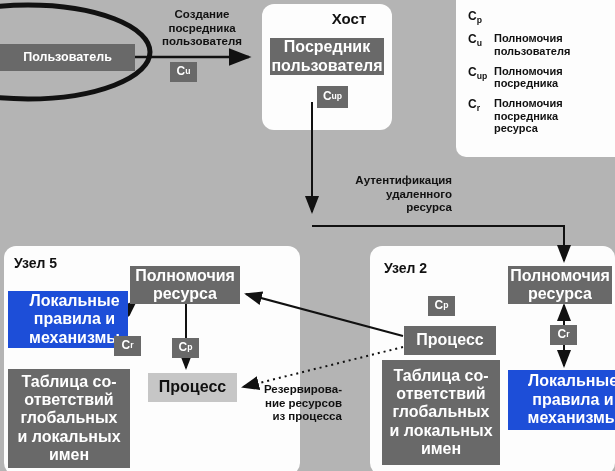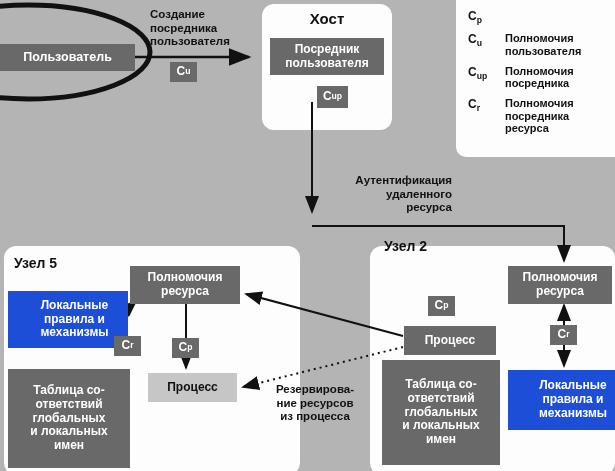--- a/index.html
+++ b/index.html
@@ -22,21 +22,21 @@
     position:absolute; left:0; top:0;
     pointer-events:none;
   }
   .darkbox, .midbox, .lightbox, .badge {
     position:absolute;
     display:flex; align-items:center; justify-content:center;
     text-align:center;
     white-space:pre-line;
     font-weight:700;
     line-height:1.15;
-    font-size:12px;
+    font-size:16px;
   }
   .darkbox { background:#696969; color:#fff; }
   .midbox  { background:#1d4ed8; color:#fff;padding-left:13px; }
   .lightbox{ background:#c6c6c6; color:#111; }
   .badge {
     background:#696969; color:#fff;
     font-size:12px;
     white-space:nowrap;
   }
   .badge sub, .legend-sym sub { font-size:0.72em; }
@@ -61,21 +61,21 @@
     text-align:center;
     color:#111;
   }
   .legend {
     left:456px; top:0;
     width:159px; height:157px;
     border-radius:0 0 0 10px;
     box-sizing:border-box;
     padding:9px 6px 6px 12px;
   }
-  .legend-row { display:flex; gap:11px; margin-bottom:7px; }
+  .legend-row { display:flex; gap:0; margin-bottom:7px; }
   .legend-sym { font-weight:700; font-size:12px; width:26px; flex:0 0 auto; }
   .legend-label {
     font-weight:700; font-size:11px; line-height:1.15;
     white-space:pre-line;
   }
 </style>
 </head>
 <body>
 
 <div class="stage">
@@ -119,29 +119,29 @@
     <line x1="312" y1="102" x2="312" y2="212" stroke="#111" stroke-width="2" marker-end="url(#ae)"></line>
     <path d="M312,226 L564,226 L564,261" fill="none" stroke="#111" stroke-width="2" marker-end="url(#ae)"></path>
     <line x1="112" y1="323" x2="136" y2="301" stroke="#111" stroke-width="2" marker-start="url(#as)" marker-end="url(#ae)"></line>
     <line x1="186" y1="304" x2="186" y2="368" stroke="#111" stroke-width="2" marker-end="url(#ae)"></line>
     <line x1="403" y1="336" x2="246" y2="294" stroke="#111" stroke-width="2" marker-end="url(#ae)"></line>
     <line x1="403" y1="347" x2="243" y2="387" stroke="#111" stroke-width="2" stroke-dasharray="2 4" marker-end="url(#ae)"></line>
     <line x1="564" y1="305" x2="564" y2="366" stroke="#111" stroke-width="2" marker-start="url(#as)" marker-end="url(#ae)"></line>
   </svg>
 
   <div class="darkbox" style="left:0; top:44px; width:135px; height:27px; font-size:12.5px;">Пользователь</div>
-  <div class="lbl" style="left:150px; top:8px; width:104px; ">Создание
+  <div class="lbl" style="left:150px; top:8px; width:104px; text-align:center;">Создание
 посредника
 пользователя</div>
   <div class="badge" style="left:170px; top:62px; width:27px; height:20px;">
       <span>C</span>
       <sub>u</sub>
     </div>
 
-  <div class="host-title" style="left:262px; top:10px; width:130px;">Хост</div>
+  <div class="host-title" style="left:262px; top:10px; width:130px;padding-left:22px;">Хост</div>
   <div class="darkbox" style="left:270px; top:38px; width:114px; height:37px;">Посредник
 пользователя</div>
   <div class="badge" style="left:317px; top:86px; width:31px; height:22px;">
       <span>C</span>
       <sub>up</sub>
     </div>
 
   <div class="lbl" style="left:322px; top:174px; width:130px; text-align:right;">Аутентификация
 удаленного
 ресурса</div>
@@ -160,25 +160,25 @@
       <span>C</span>
       <sub>p</sub>
     </div>
   <div class="lightbox" style="left:148px; top:373px; width:89px; height:29px;">Процесс</div>
   <div class="darkbox" style="left:8px; top:369px; width:122px; height:99px;">Таблица со-
 ответствий
 глобальных
 и локальных
 имен</div>
 
-  <div class="lbl" style="left:260px; top:383px; width:110px; text-align:center;">Резервирова-
+  <div class="lbl" style="left:232px; top:383px; width:110px; text-align:right;">Резервирова-
 ние ресурсов
 из процесса</div>
 
-  <div class="node-title" style="left:384px; top:238px;">Узел 2</div>
+  <div class="node-title" style="left:384px; top:260px;">Узел 2</div>
   <div class="darkbox" style="left:508px; top:266px; width:104px; height:38px;">Полномочия
 ресурса</div>
   <div class="badge" style="left:428px; top:296px; width:27px; height:20px;">
       <span>C</span>
       <sub>p</sub>
     </div>
   <div class="darkbox" style="left:404px; top:326px; width:92px; height:29px;">Процесс</div>
   <div class="badge" style="left:550px; top:325px; width:27px; height:20px;">
       <span>C</span>
       <sub>r</sub>

